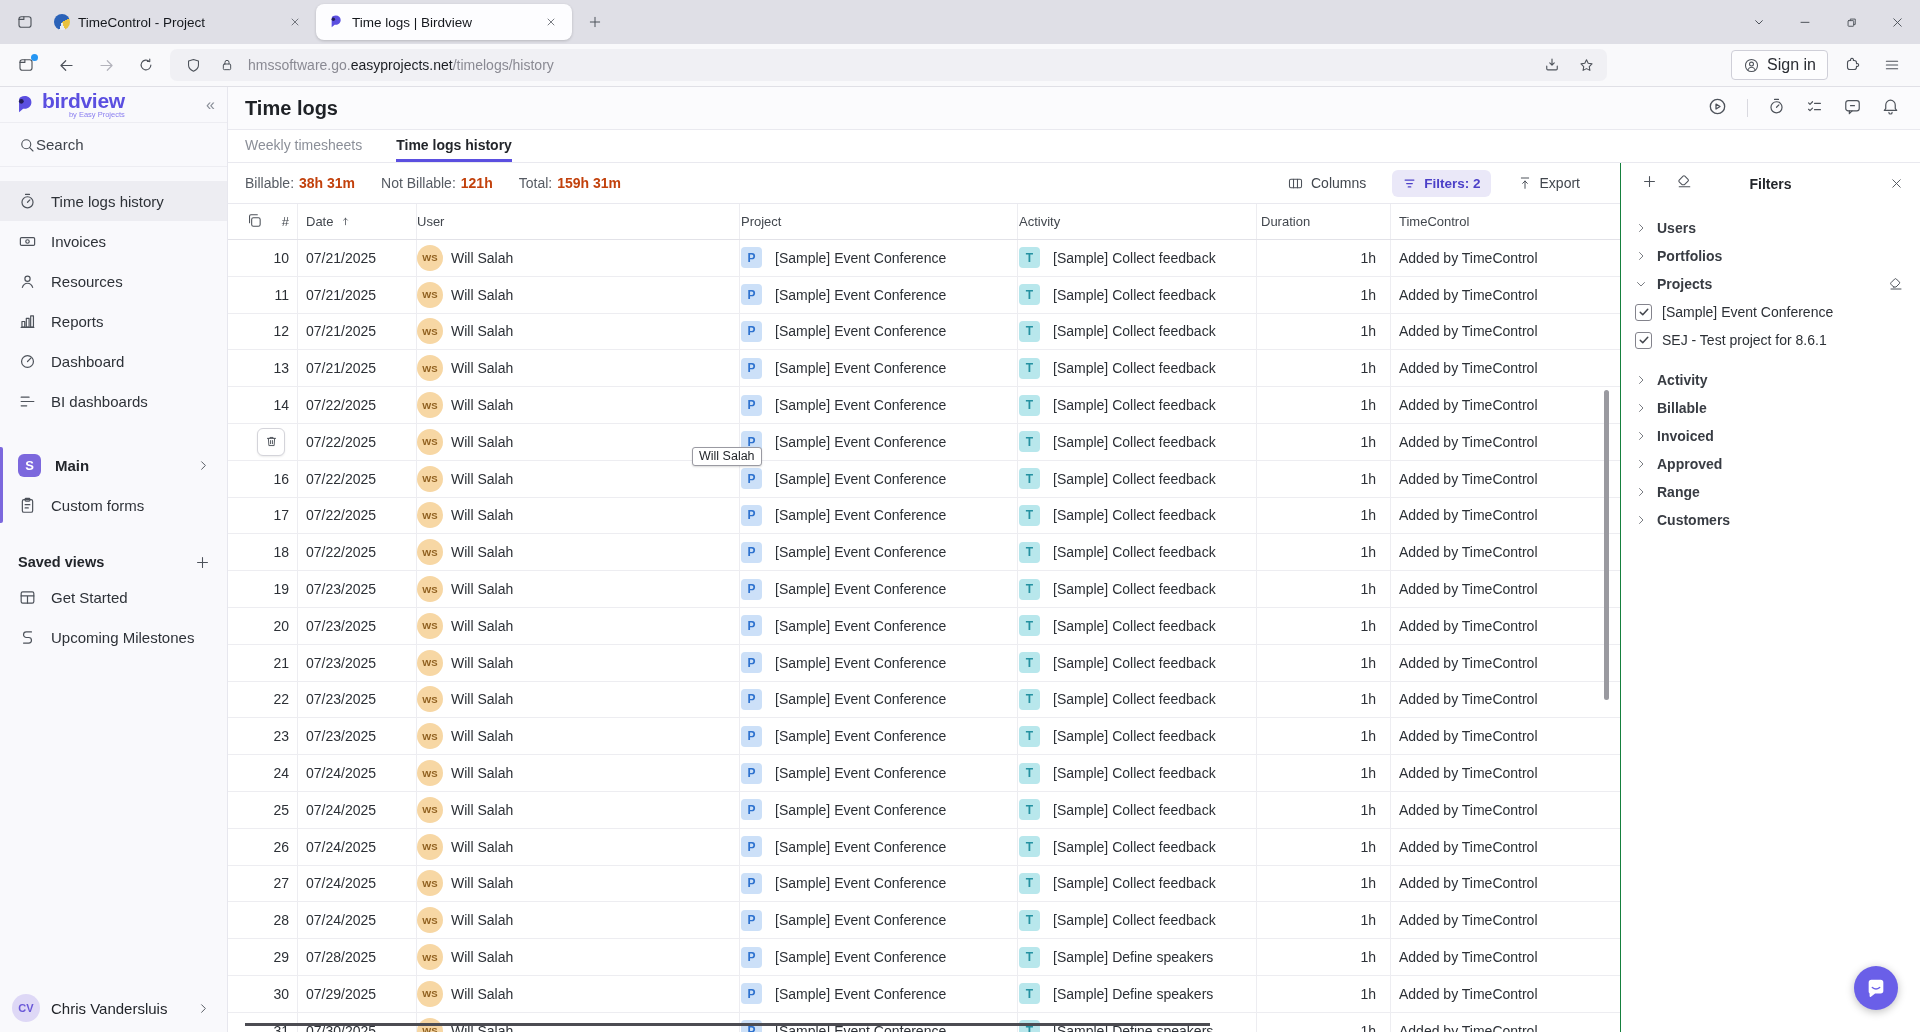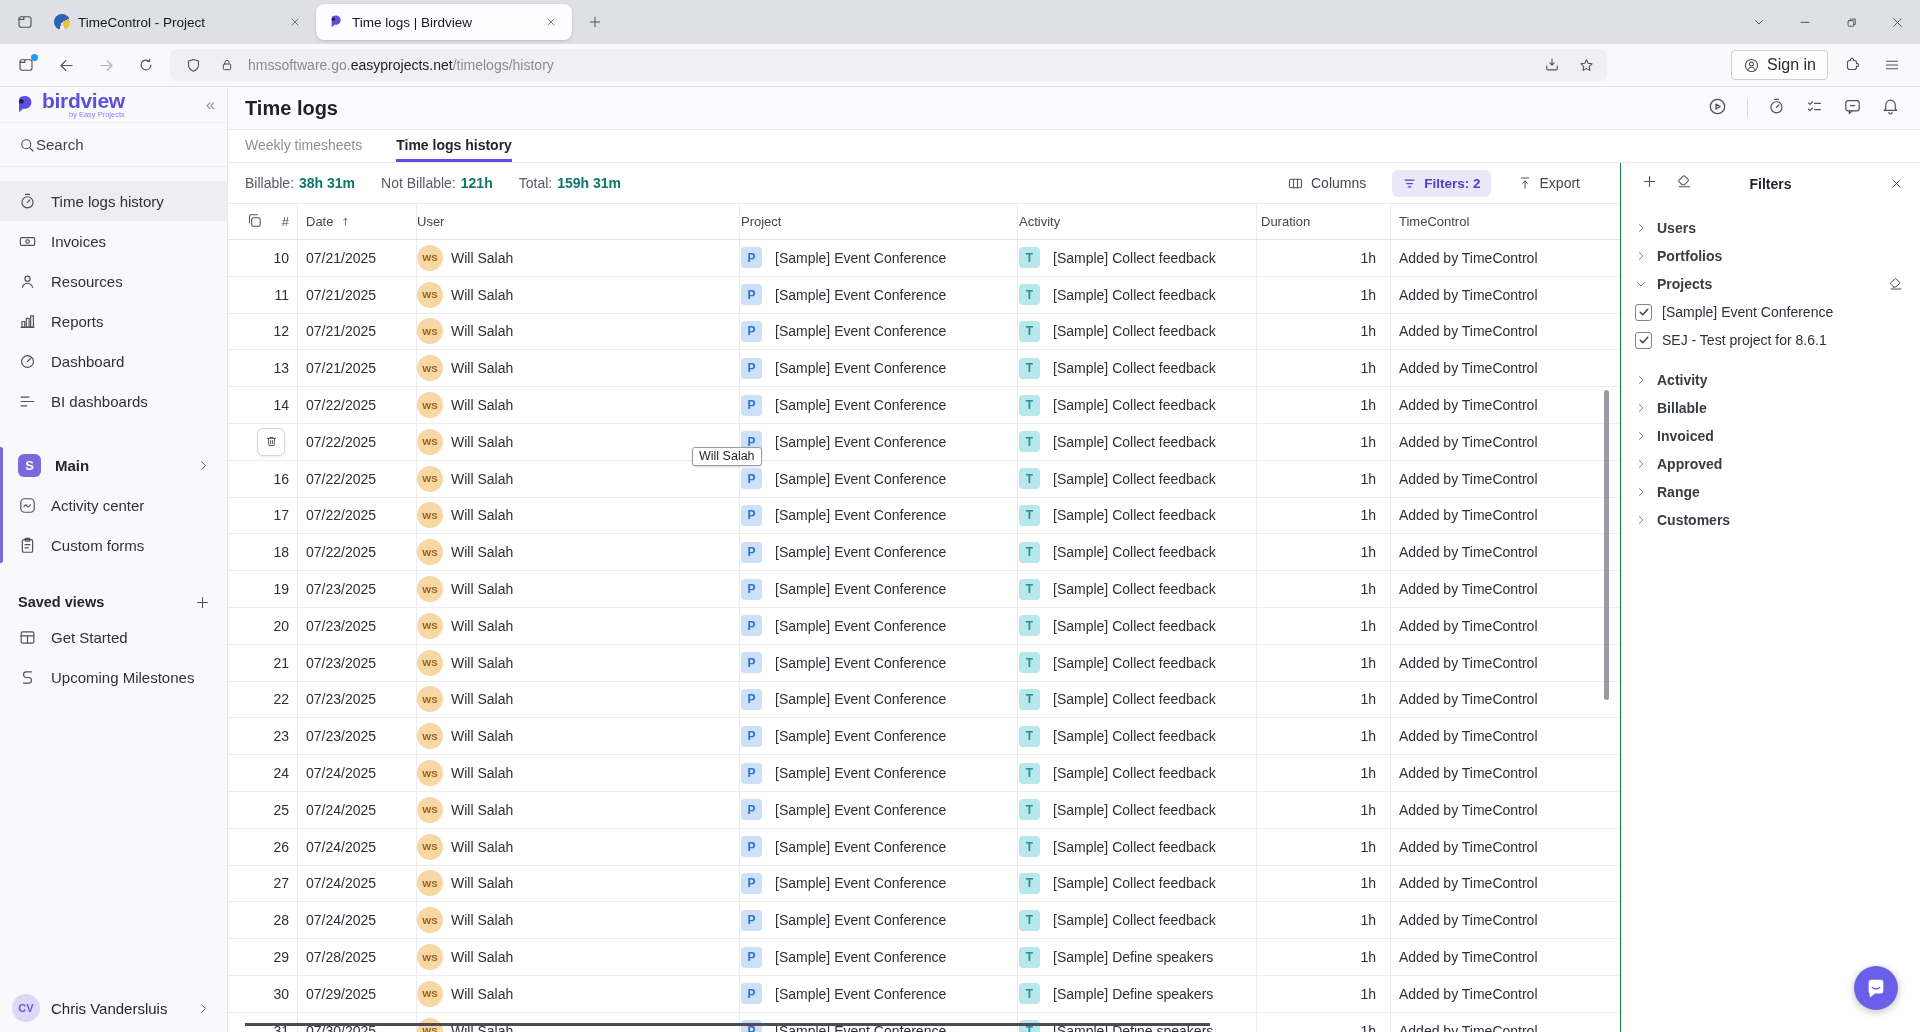--- a/index.html
+++ b/index.html
@@ -60,21 +60,21 @@
   .hdr-icons { margin-left:auto; display:flex; align-items:center; gap:19px; }
   .hdr-divider { width:1px; height:18px; background:#d9d9e0; }
   .subtabs { height:33px; border-bottom:1px solid #e9e9ef; display:flex; align-items:flex-end; gap:34px; padding-left:17px; flex:0 0 auto; }
   .subtab { font-size:14px; color:#8b8f98; padding-bottom:9px; position:relative; }
   .subtab.active { color:#23262b; font-weight:600; padding-bottom:6px; border-bottom:3px solid #5b4fe0; }
 
   .content-row { flex:1; display:flex; min-height:0; }
   .main-col { width:1392px; flex:0 0 auto; display:flex; flex-direction:column; min-height:0; }
   .toolbar { height:41px; border-bottom:1px solid #e9e9ef; display:flex; align-items:center; padding:0 40px 0 17px; flex:0 0 auto; }
   .stat { display:flex; gap:5px; font-size:14px; color:#565b63; margin-right:26px; }
-  .stat b { color:#0f766e; font-weight:700; }
+  .stat b { color:#c2410c; font-weight:700; }
   .tb-btn { display:flex; align-items:center; gap:7px; font-size:14px; color:#42474e; }
   .tb-btn.columns { margin-left:auto; }
   .tb-btn.export { margin-left:26px; }
   .filters-chip { margin-left:26px; display:flex; align-items:center; gap:7px; background:#eae8f8; color:#4c40c8; border-radius:6px; padding:6px 10px; font-size:13.5px; font-weight:600; }
 
   
   .table-zone { flex:1; position:relative; overflow:hidden; }
   .tgrid { display:grid; grid-template-columns:69px 119px 279px 278px 283px 134px 1fr; }
   .thead { height:36px; border-bottom:1px solid #e2e2e8; font-size:13px; color:#42474e; }
   .thead > div, .trow > div { display:flex; align-items:center; overflow:hidden; }
@@ -317,27 +317,20 @@
           <span class="s-badge">S</span>
           <span class="bold">Main</span>
           <span class="row-chev">
               <svg class="ic" width="15" height="15" viewBox="0 0 24 24">
                 <path d="M9 6l6 6-6 6"></path>
               </svg>
             </span>
         </div>
         <div class="snav">
           <svg class="ic" width="19" height="19" viewBox="0 0 24 24">
-              <rect x="3.5" y="3.5" width="17" height="17" rx="5"></rect>
-              <path d="M7.5 13.5c1.5-3 3-3 4-1s2.5 1.5 4-1.5"></path>
-            </svg>
-          <span>Activity center</span>
-        </div>
-        <div class="snav">
-          <svg class="ic" width="19" height="19" viewBox="0 0 24 24">
               <rect x="5.5" y="4.5" width="13" height="16" rx="2"></rect>
               <rect x="9" y="3" width="6" height="3.5" rx="1"></rect>
               <path d="M9 11h6M9 15h4"></path>
             </svg>
           <span>Custom forms</span>
         </div>
       </div>
       <div class="sv-head">
         <span>Saved views</span>
         <span class="sv-plus">

